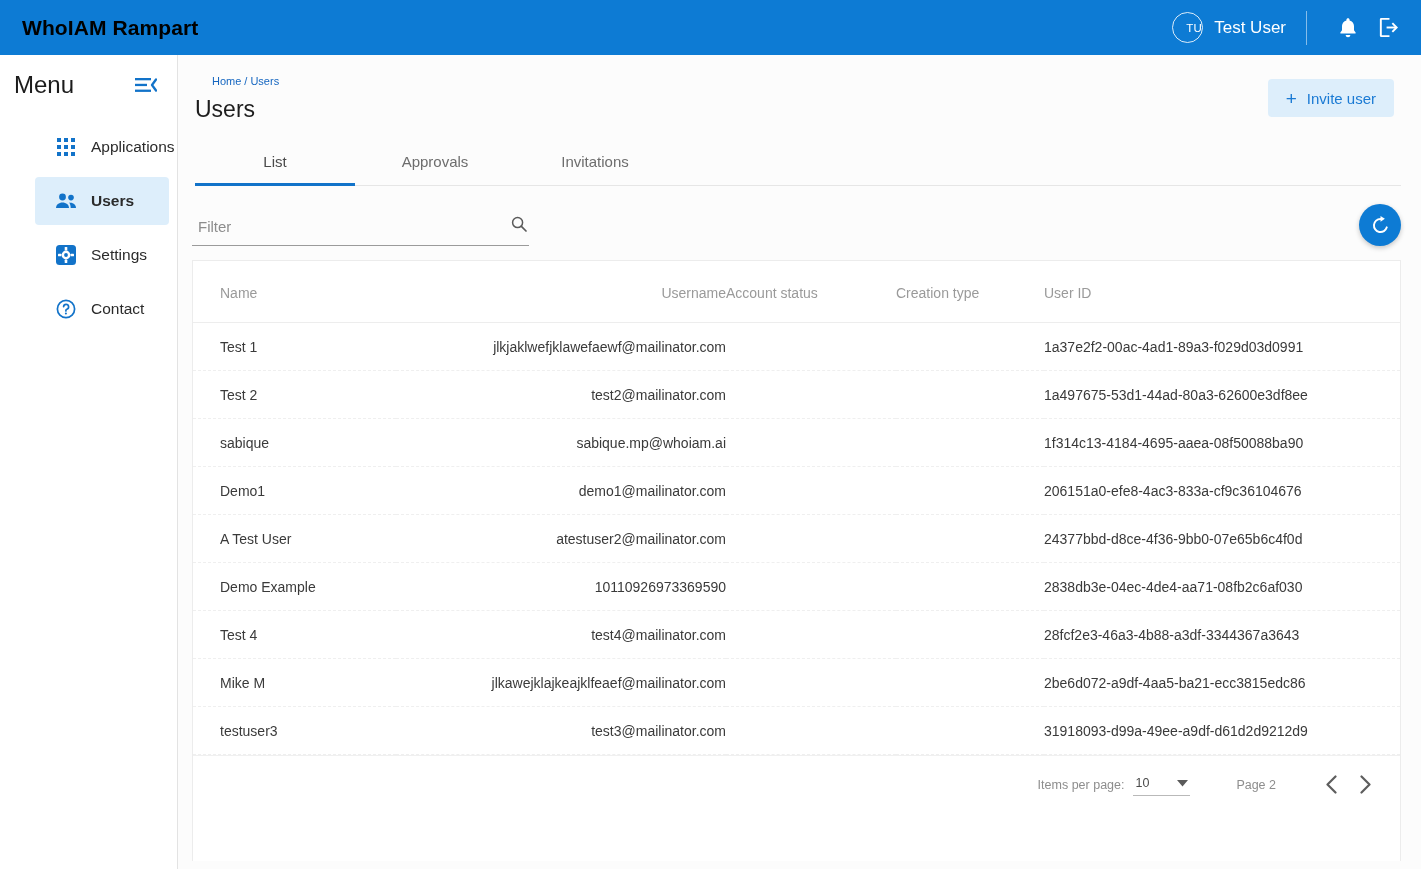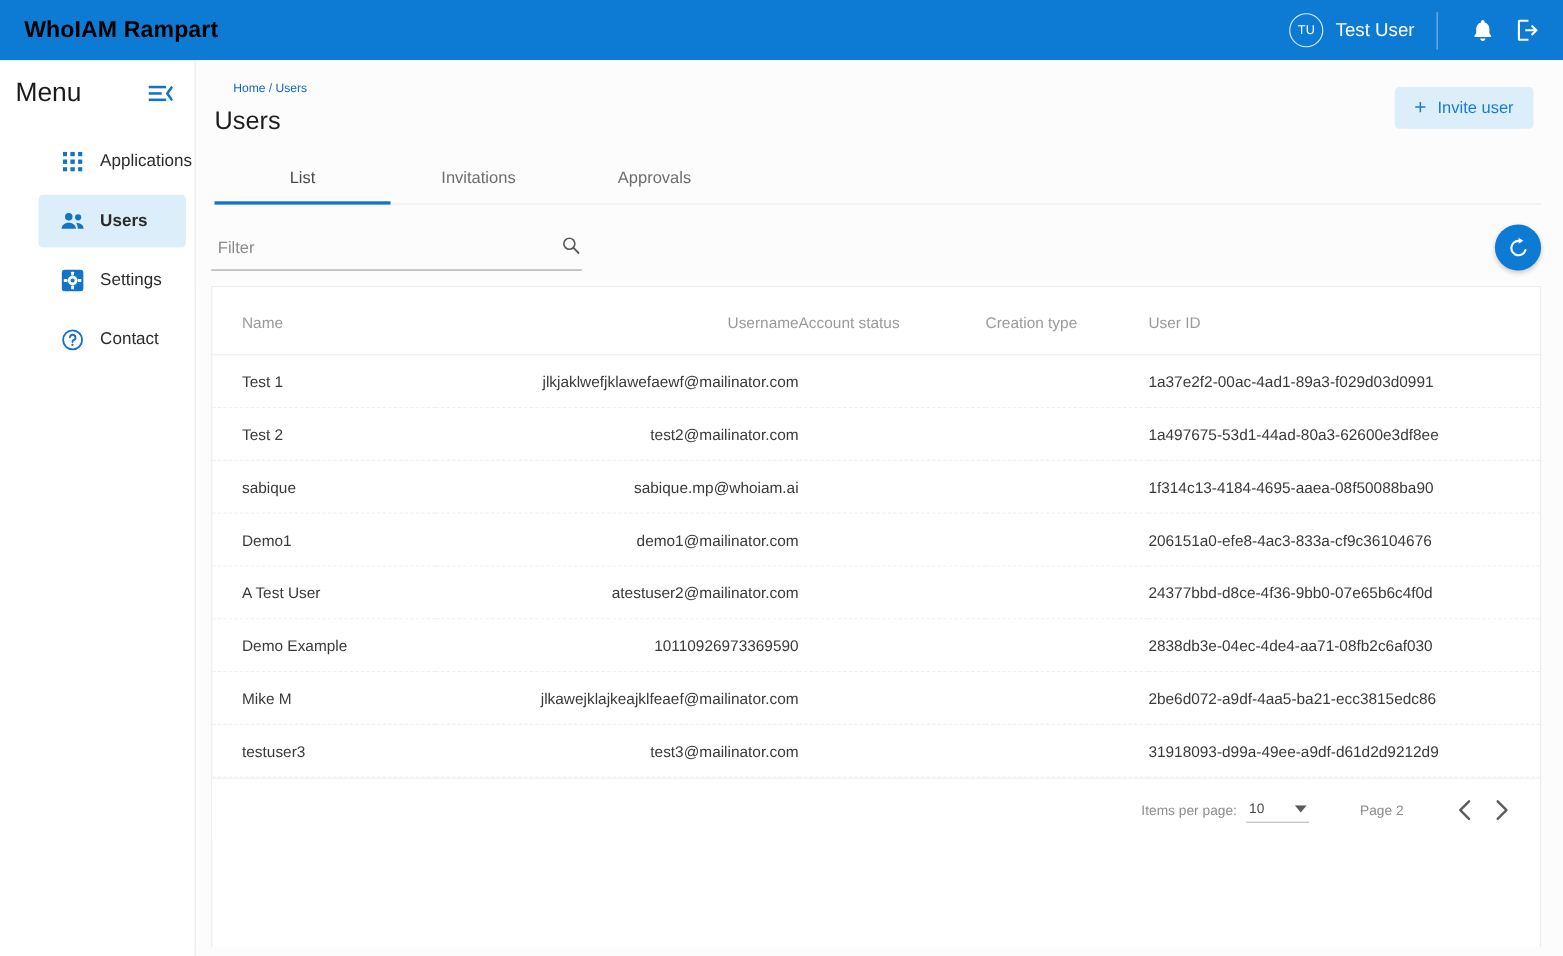--- a/index.html
+++ b/index.html
@@ -18,21 +18,21 @@
     display: flex; align-items: center;
     padding: 0 16px 0 22px;
     color: #ffffff;
   }
   .brand { font-size: 21px; font-weight: bold; letter-spacing: .1px; color:#000000; }
   .topbar-spacer { flex: 1 1 auto; }
   .topbar-right { display: flex; align-items: center; height: 100%; }
   .avatar {
     width: 31px; height: 31px; border-radius: 50%;
     border: 1.5px solid rgba(255,255,255,.85);
-    display: flex; align-items: center; justify-content: center;
+    display: flex; align-items: center; justify-content: flex-end;
     font-size: 11.5px; letter-spacing: .3px; color: #fff;
   }
   .user-name { font-size: 17px; margin-left: 11px; color: #fff; white-space: nowrap; }
   .topbar-divider {
     width: 1px; height: 34px; background: rgba(255,255,255,.5);
     margin: 0 18px 0 20px;
   }
   .icon-btn {
     width: 34px; height: 34px;
     display: flex; align-items: center; justify-content: center;
@@ -291,22 +291,22 @@
             <h1 class="page-title">Users</h1>
           </div>
           <button class="invite-btn">
             <span class="plus">+</span>
             <span>Invite user</span>
           </button>
         </div>
 
         <div class="tabs">
           <div class="tab active">List</div>
+          <div class="tab">Approvals</div>
           <div class="tab">Invitations</div>
-          <div class="tab">Approvals</div>
         </div>
       </div>
 
       <div class="filter-row">
         <div class="filter-field">
           <input type="text" placeholder="Filter" style="">
           <span>
             <svg width="16" height="16" viewBox="0 0 16 16">
               <circle cx="6.6" cy="6.6" r="5" fill="none" stroke="#5a5a5a" stroke-width="1.5"></circle>
               <path d="M10.4 10.4L15 15" stroke="#5a5a5a" stroke-width="1.7" stroke-linecap="round"></path>
@@ -368,20 +368,27 @@
               <td class="c-stat"></td>
               <td class="c-crea"></td>
               <td class="c-uid">24377bbd-d8ce-4f36-9bb0-07e65b6c4f0d</td>
             </tr>
             <tr>
               <td class="c-name">Demo Example</td>
               <td class="c-user">10110926973369590</td>
               <td class="c-stat"></td>
               <td class="c-crea"></td>
               <td class="c-uid">2838db3e-04ec-4de4-aa71-08fb2c6af030</td>
+            </tr>
+            <tr>
+              <td class="c-name">Test 4</td>
+              <td class="c-user">test4@mailinator.com</td>
+              <td class="c-stat"></td>
+              <td class="c-crea"></td>
+              <td class="c-uid">28fcf2e3-46a3-4b88-a3df-3344367a3643</td>
             </tr>
             <tr>
               <td class="c-name">Mike M</td>
               <td class="c-user">jlkawejklajkeajklfeaef@mailinator.com</td>
               <td class="c-stat"></td>
               <td class="c-crea"></td>
               <td class="c-uid">2be6d072-a9df-4aa5-ba21-ecc3815edc86</td>
             </tr>
             <tr>
               <td class="c-name">testuser3</td>

